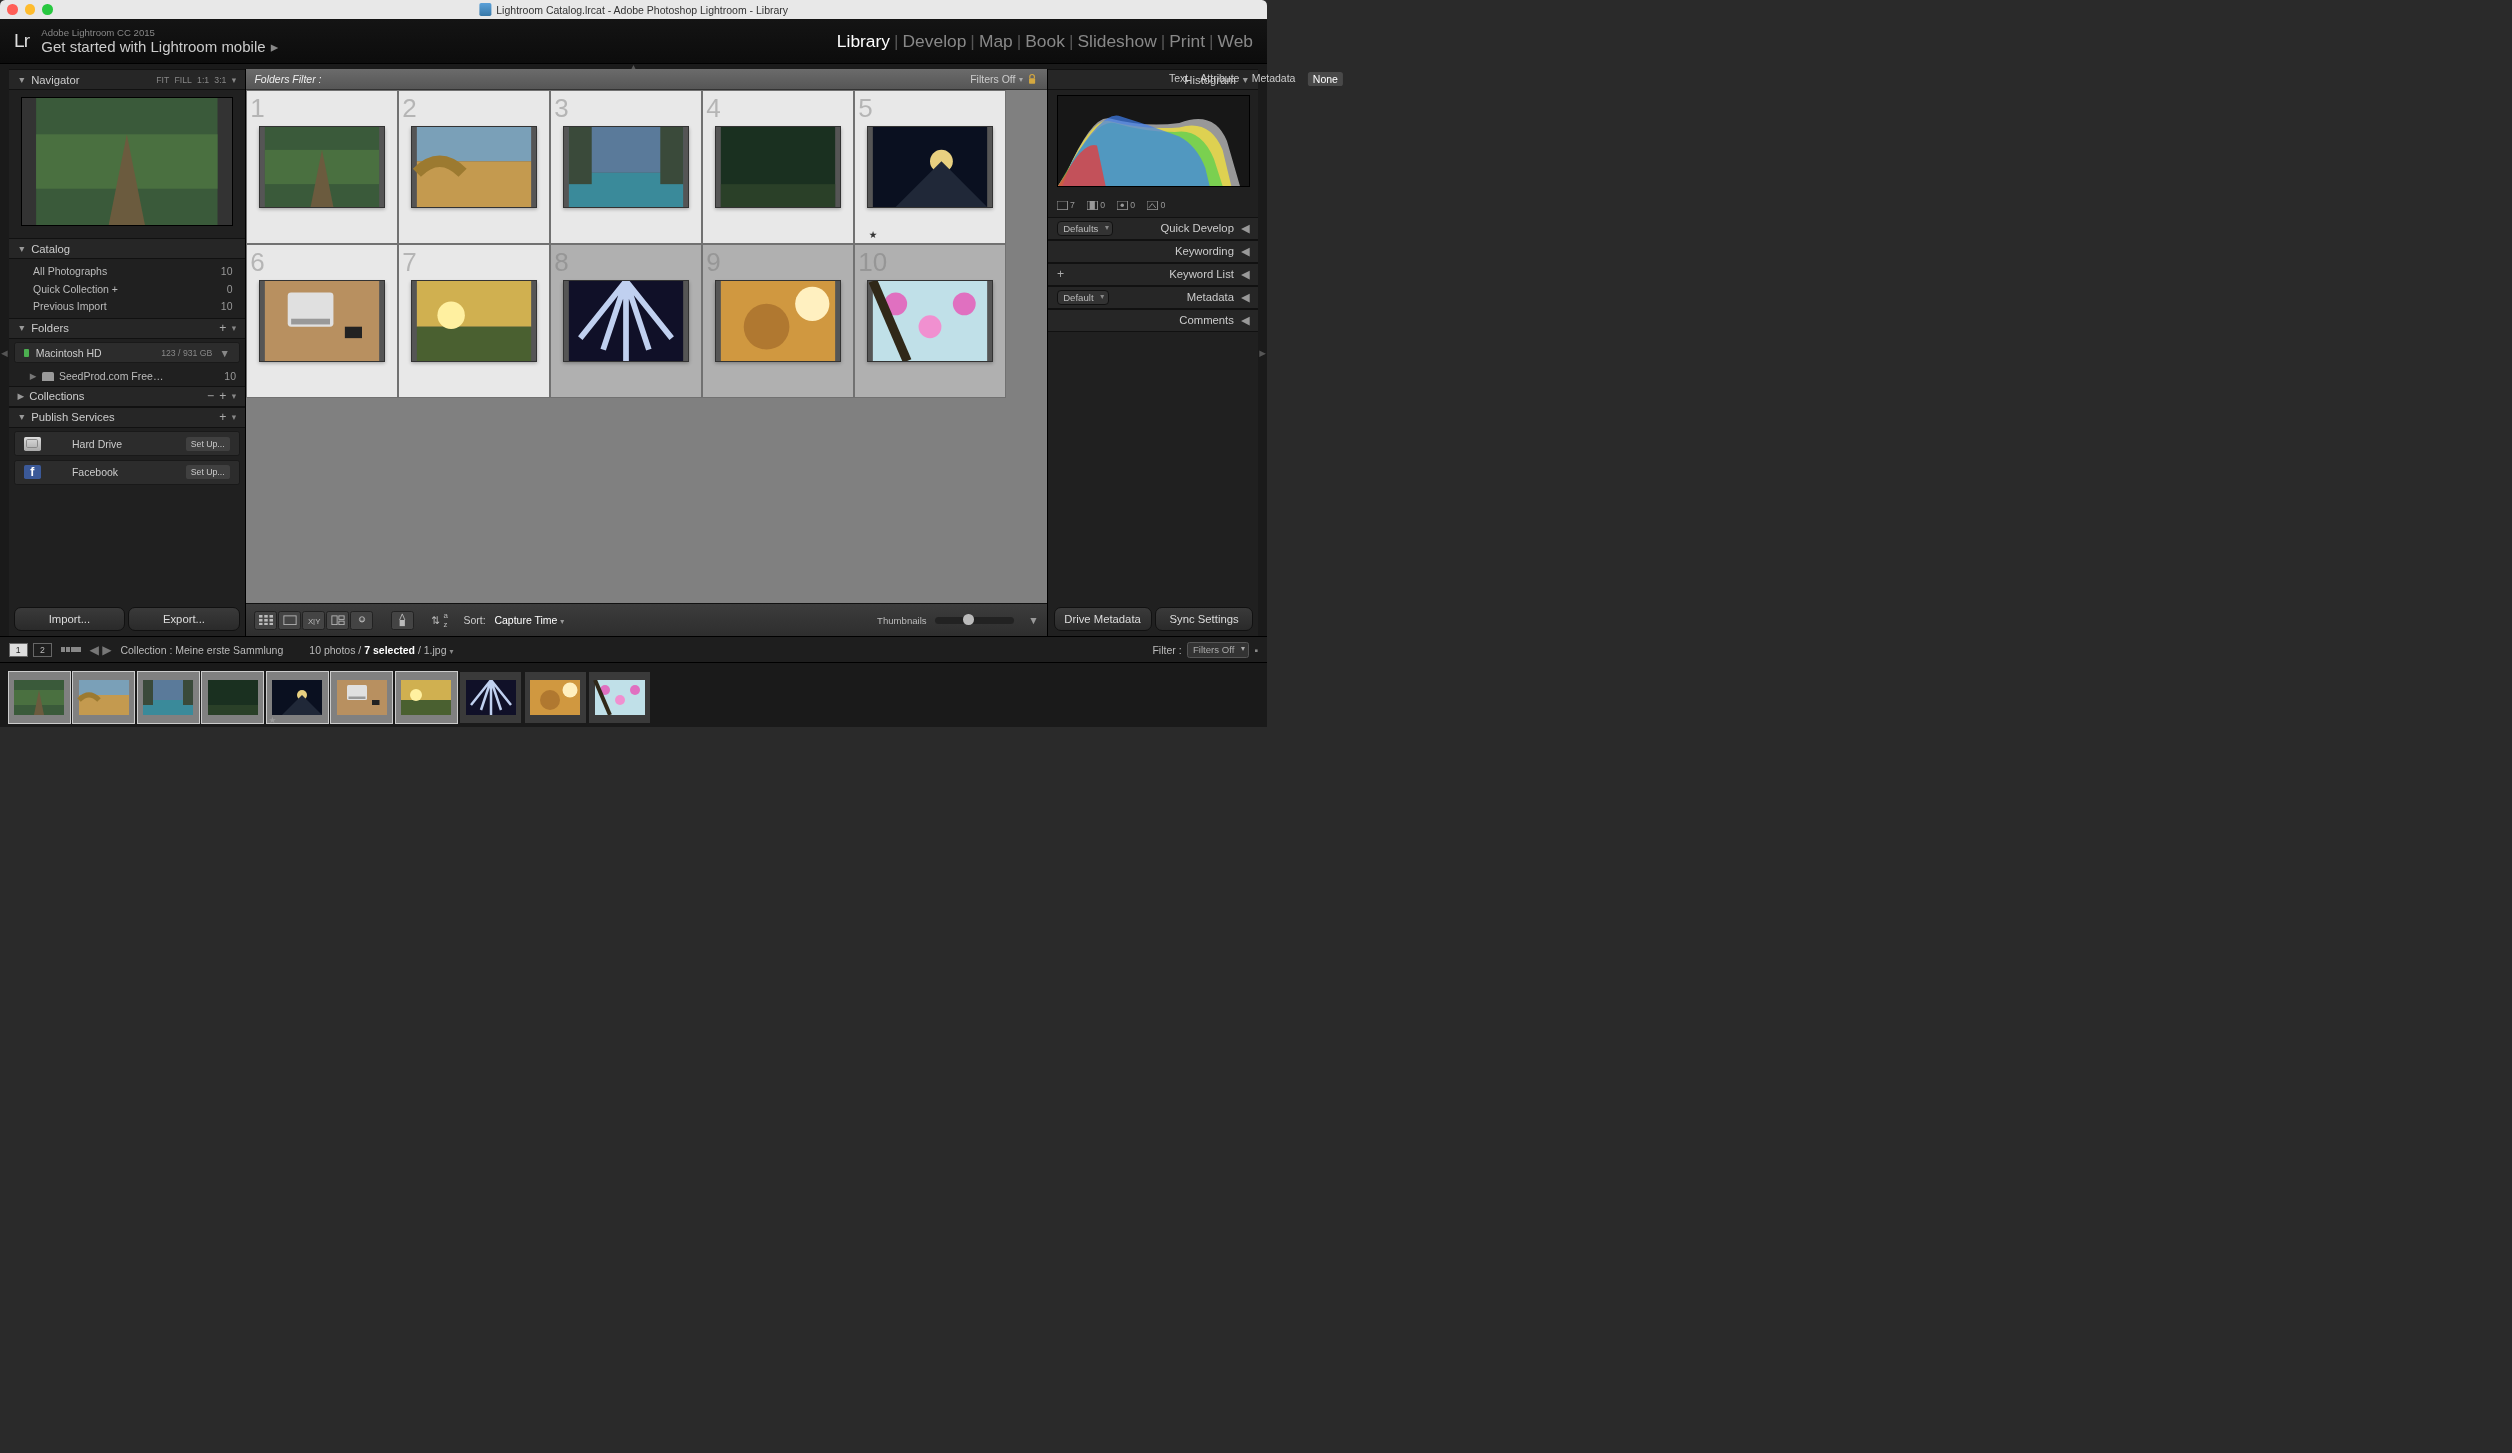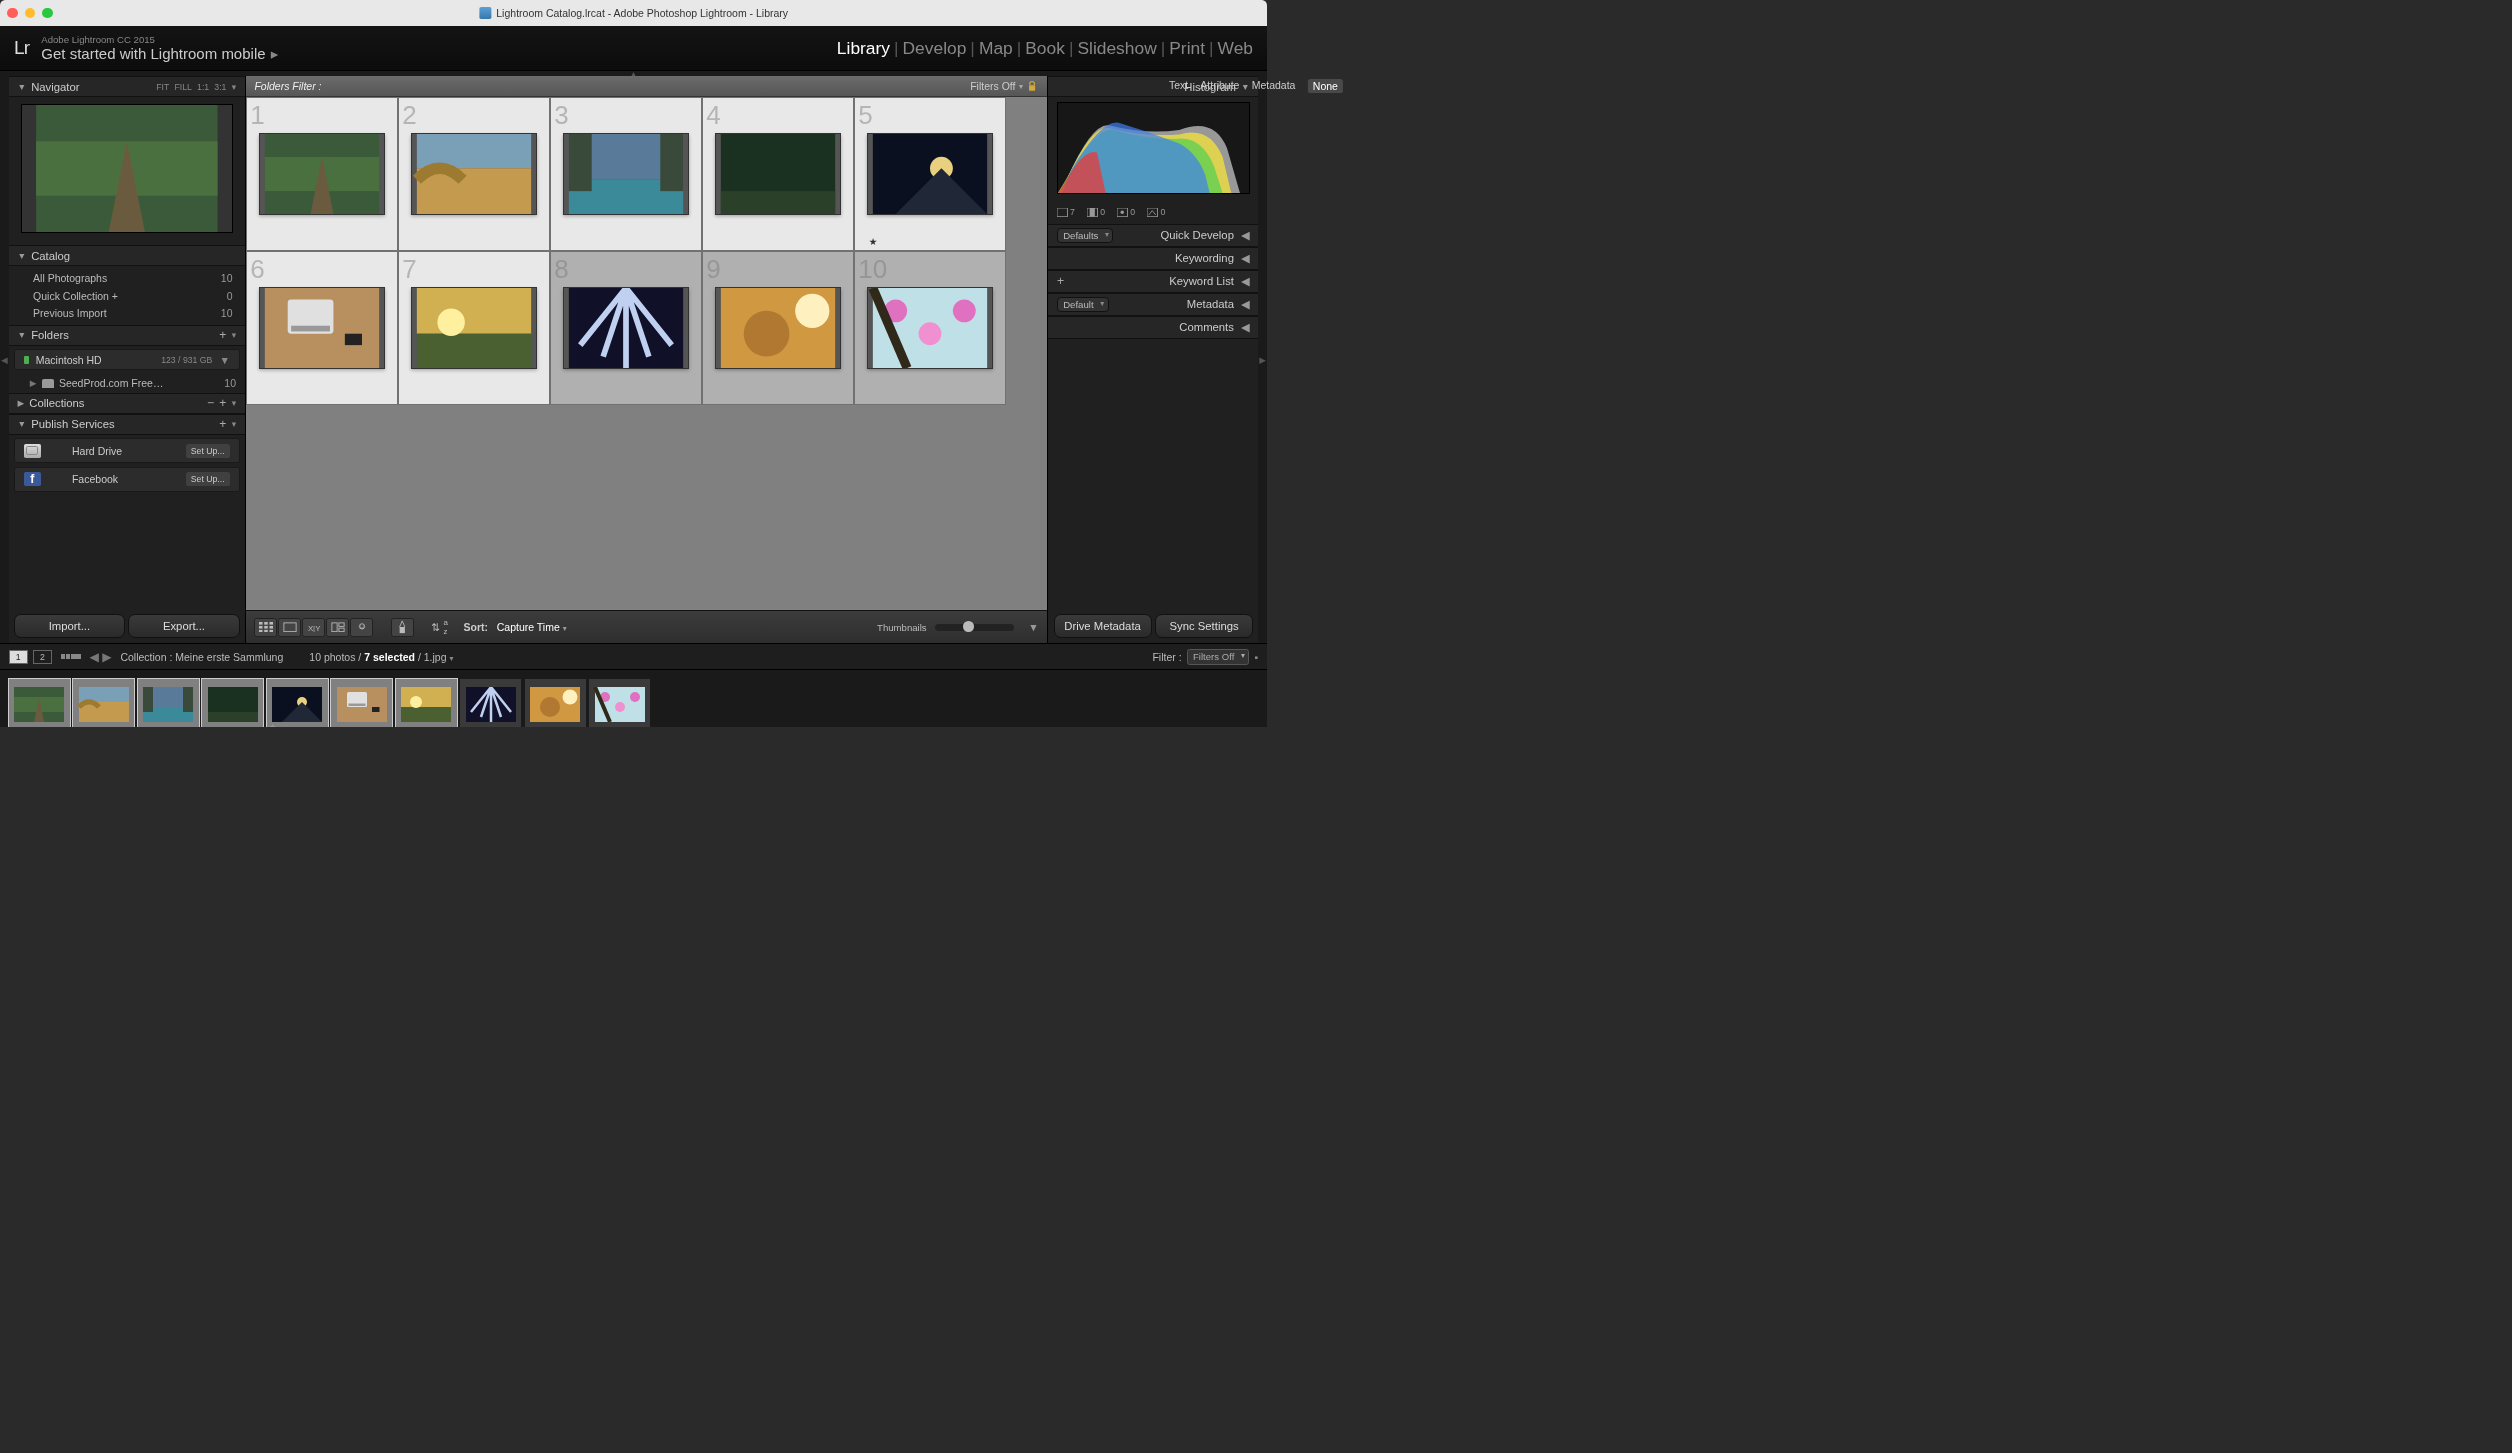--- a/index.html
+++ b/index.html
@@ -1,19 +1,19 @@
 <!DOCTYPE html>
 <html style="font-size:14px"><head>
 <meta charset="utf-8">
 <style>
 * { margin: 0; padding: 0; box-sizing: border-box; font-family: "Lucida Grande", "Segoe UI", sans-serif; }
 body { background: #2a2a2a; color: #bbb; font-size: 10.5px; overflow: hidden; width: 1267px; height: 727px; }
 
 
-.mac-titlebar { height: 26px; background: #e8e8e8; display: flex; align-items: center; padding: 0 7px; position: relative; border-top-left-radius: 5.2px; border-top-right-radius: 5.2px; }
+.mac-titlebar { height: 19px; background: #e8e8e8; display: flex; align-items: center; padding: 0 7px; position: relative; border-top-left-radius: 5.2px; border-top-right-radius: 5.2px; }
 .traffic-lights { display: flex; gap: 7px; }
 .traffic-light { width: 10.5px; height: 10.5px; border-radius: 50%; }
 .tl-red { background: #ff5f57; } .tl-yellow { background: #febc2e; } .tl-green { background: #28c840; }
 .titlebar-title { position: absolute; left: 50%; transform: translateX(-50%); color: #333; font-size: 10.5px; display: flex; align-items: center; gap: 5.2px; }
 .titlebar-title .doc-icon { width: 12.2px; height: 12.2px; background: linear-gradient(#5aa0d8,#3778a8); border-radius: 1.7px; }
 
 
 .app-header { height: 45px; background: linear-gradient(#141414,#0c0c0c); display: flex; align-items: center; padding: 0 14px; border-bottom: 0.9px solid #000; }
 .lr-logo { font-size: 19px; font-weight: 200; color: #ddd; margin-right: 12.2px; letter-spacing: -0.9px; }
 .header-left .version { font-size: 9.6px; color: #888; }
@@ -95,21 +95,21 @@
 .cell.sel { background: #e8e8e8; }
 .cell.unsel { background: #b0b0b0; }
 .cell .num { position: absolute; top: 1.7px; left: 3.5px; font-size: 26px; color: rgba(120,120,120,0.45); font-weight: 200; }
 .cell .thumb { width: 126px; height: 82px; background: #555; border: 1.7px solid rgba(0,0,0,0.4); box-shadow: 0 1.7px 3.5px rgba(0,0,0,0.3); }
 .cell .star { position: absolute; bottom: 3.5px; left: 14px; font-size: 9.6px; color: #333; }
 
 
 .center-toolbar { height: 33px; background: linear-gradient(#3c3c3c,#2e2e2e); border-top: 0.9px solid #111; display: flex; align-items: center; padding: 0 8.7px; gap: 8.7px; font-size: 10.5px; color: #ccc; }
 .tool-icon { width: 23px; height: 19px; background: #444; border: 0.9px solid #222; border-radius: 2.6px; cursor: pointer; display: flex; align-items: center; justify-content: center; }
 .tool-group { display: flex; gap: 1px; }
-.sort-label { margin-left: 7px; font-weight: bold; }
+.sort-label { margin-left: 7px; }
 .sort-drop { color: #fff; }
 .thumb-slider-label { margin-left: auto; font-size: 9.6px; color: #bbb; }
 .thumb-slider-zone { width: 79px; height: 7px; background: #222; border-radius: 3.5px; position: relative; margin-right: 5.2px; }
 .thumb-slider-zone .knob { position: absolute; left: 28px; top: -2.6px; width: 10.5px; height: 10.5px; background: #bbb; border-radius: 50%; }
 .toolbar-chev { color: #999; cursor: pointer; }
 
 
 .status-bar { height: 26px; background: #1e1e1e; border-top: 0.9px solid #000; display: flex; align-items: center; padding: 0 8.7px; font-size: 10.5px; color: #bbb; gap: 8.7px; }
 .status-bar .monitor-icons { display: flex; gap: 5.2px; }
 .status-bar .mon-btn { width: 19px; height: 14px; border: 0.9px solid #666; display: flex; align-items: center; justify-content: center; font-size: 8.7px; color: #bbb; cursor: pointer; }

